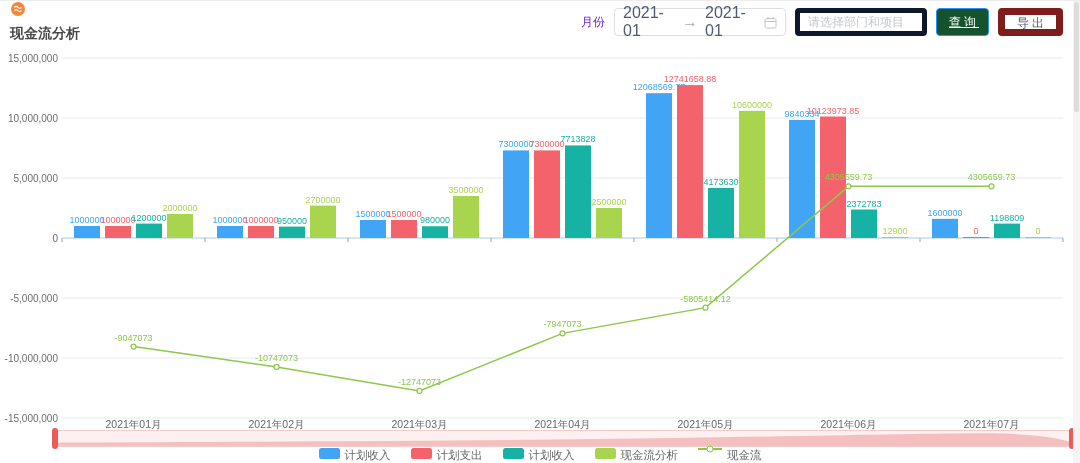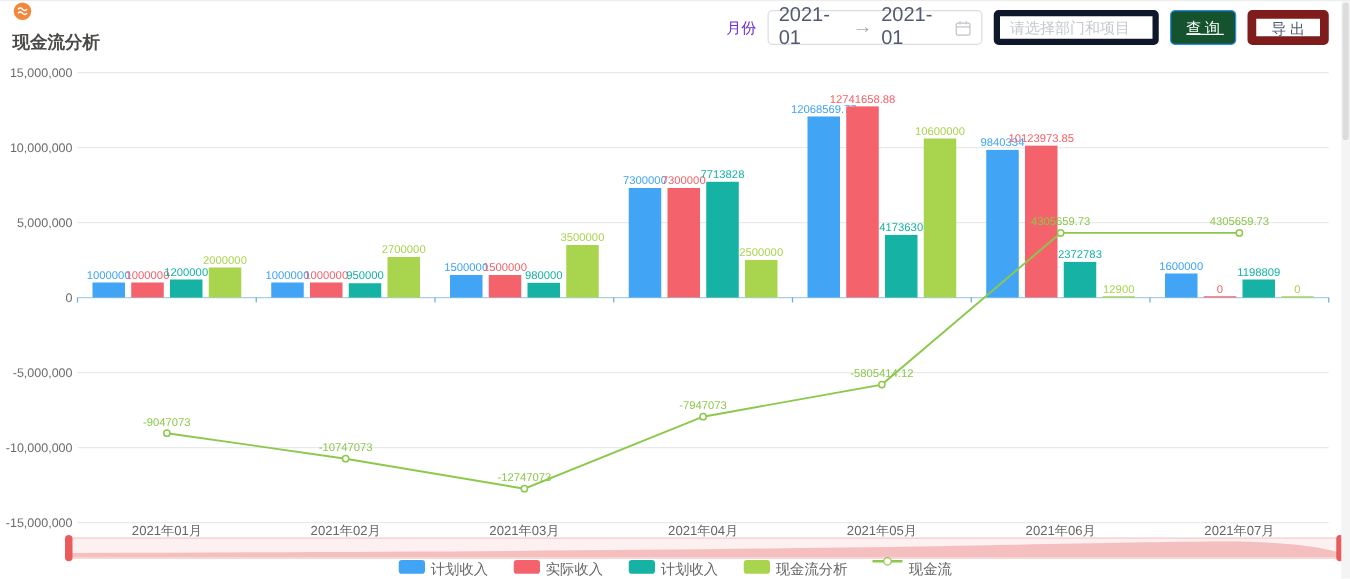--- a/index.html
+++ b/index.html
@@ -197,21 +197,21 @@
     <div class="dz-handle dz-right"></div>
   </div>
 
   <div class="legend" id="legend">
       <div class="legend-item">
         <span class="lg-bar" style="background: rgb(65, 164, 245);"></span>
         <span>计划收入</span>
       </div>
       <div class="legend-item">
         <span class="lg-bar" style="background: rgb(244, 98, 107);"></span>
-        <span>实际收入</span>
+        <span>计划支出</span>
       </div>
       <div class="legend-item">
         <span class="lg-bar" style="background: rgb(22, 178, 163);"></span>
         <span>计划收入</span>
       </div>
       <div class="legend-item">
         <span class="lg-bar" style="background: rgb(169, 212, 78);"></span>
         <span>现金流分析</span>
       </div>
       <div class="legend-item">

